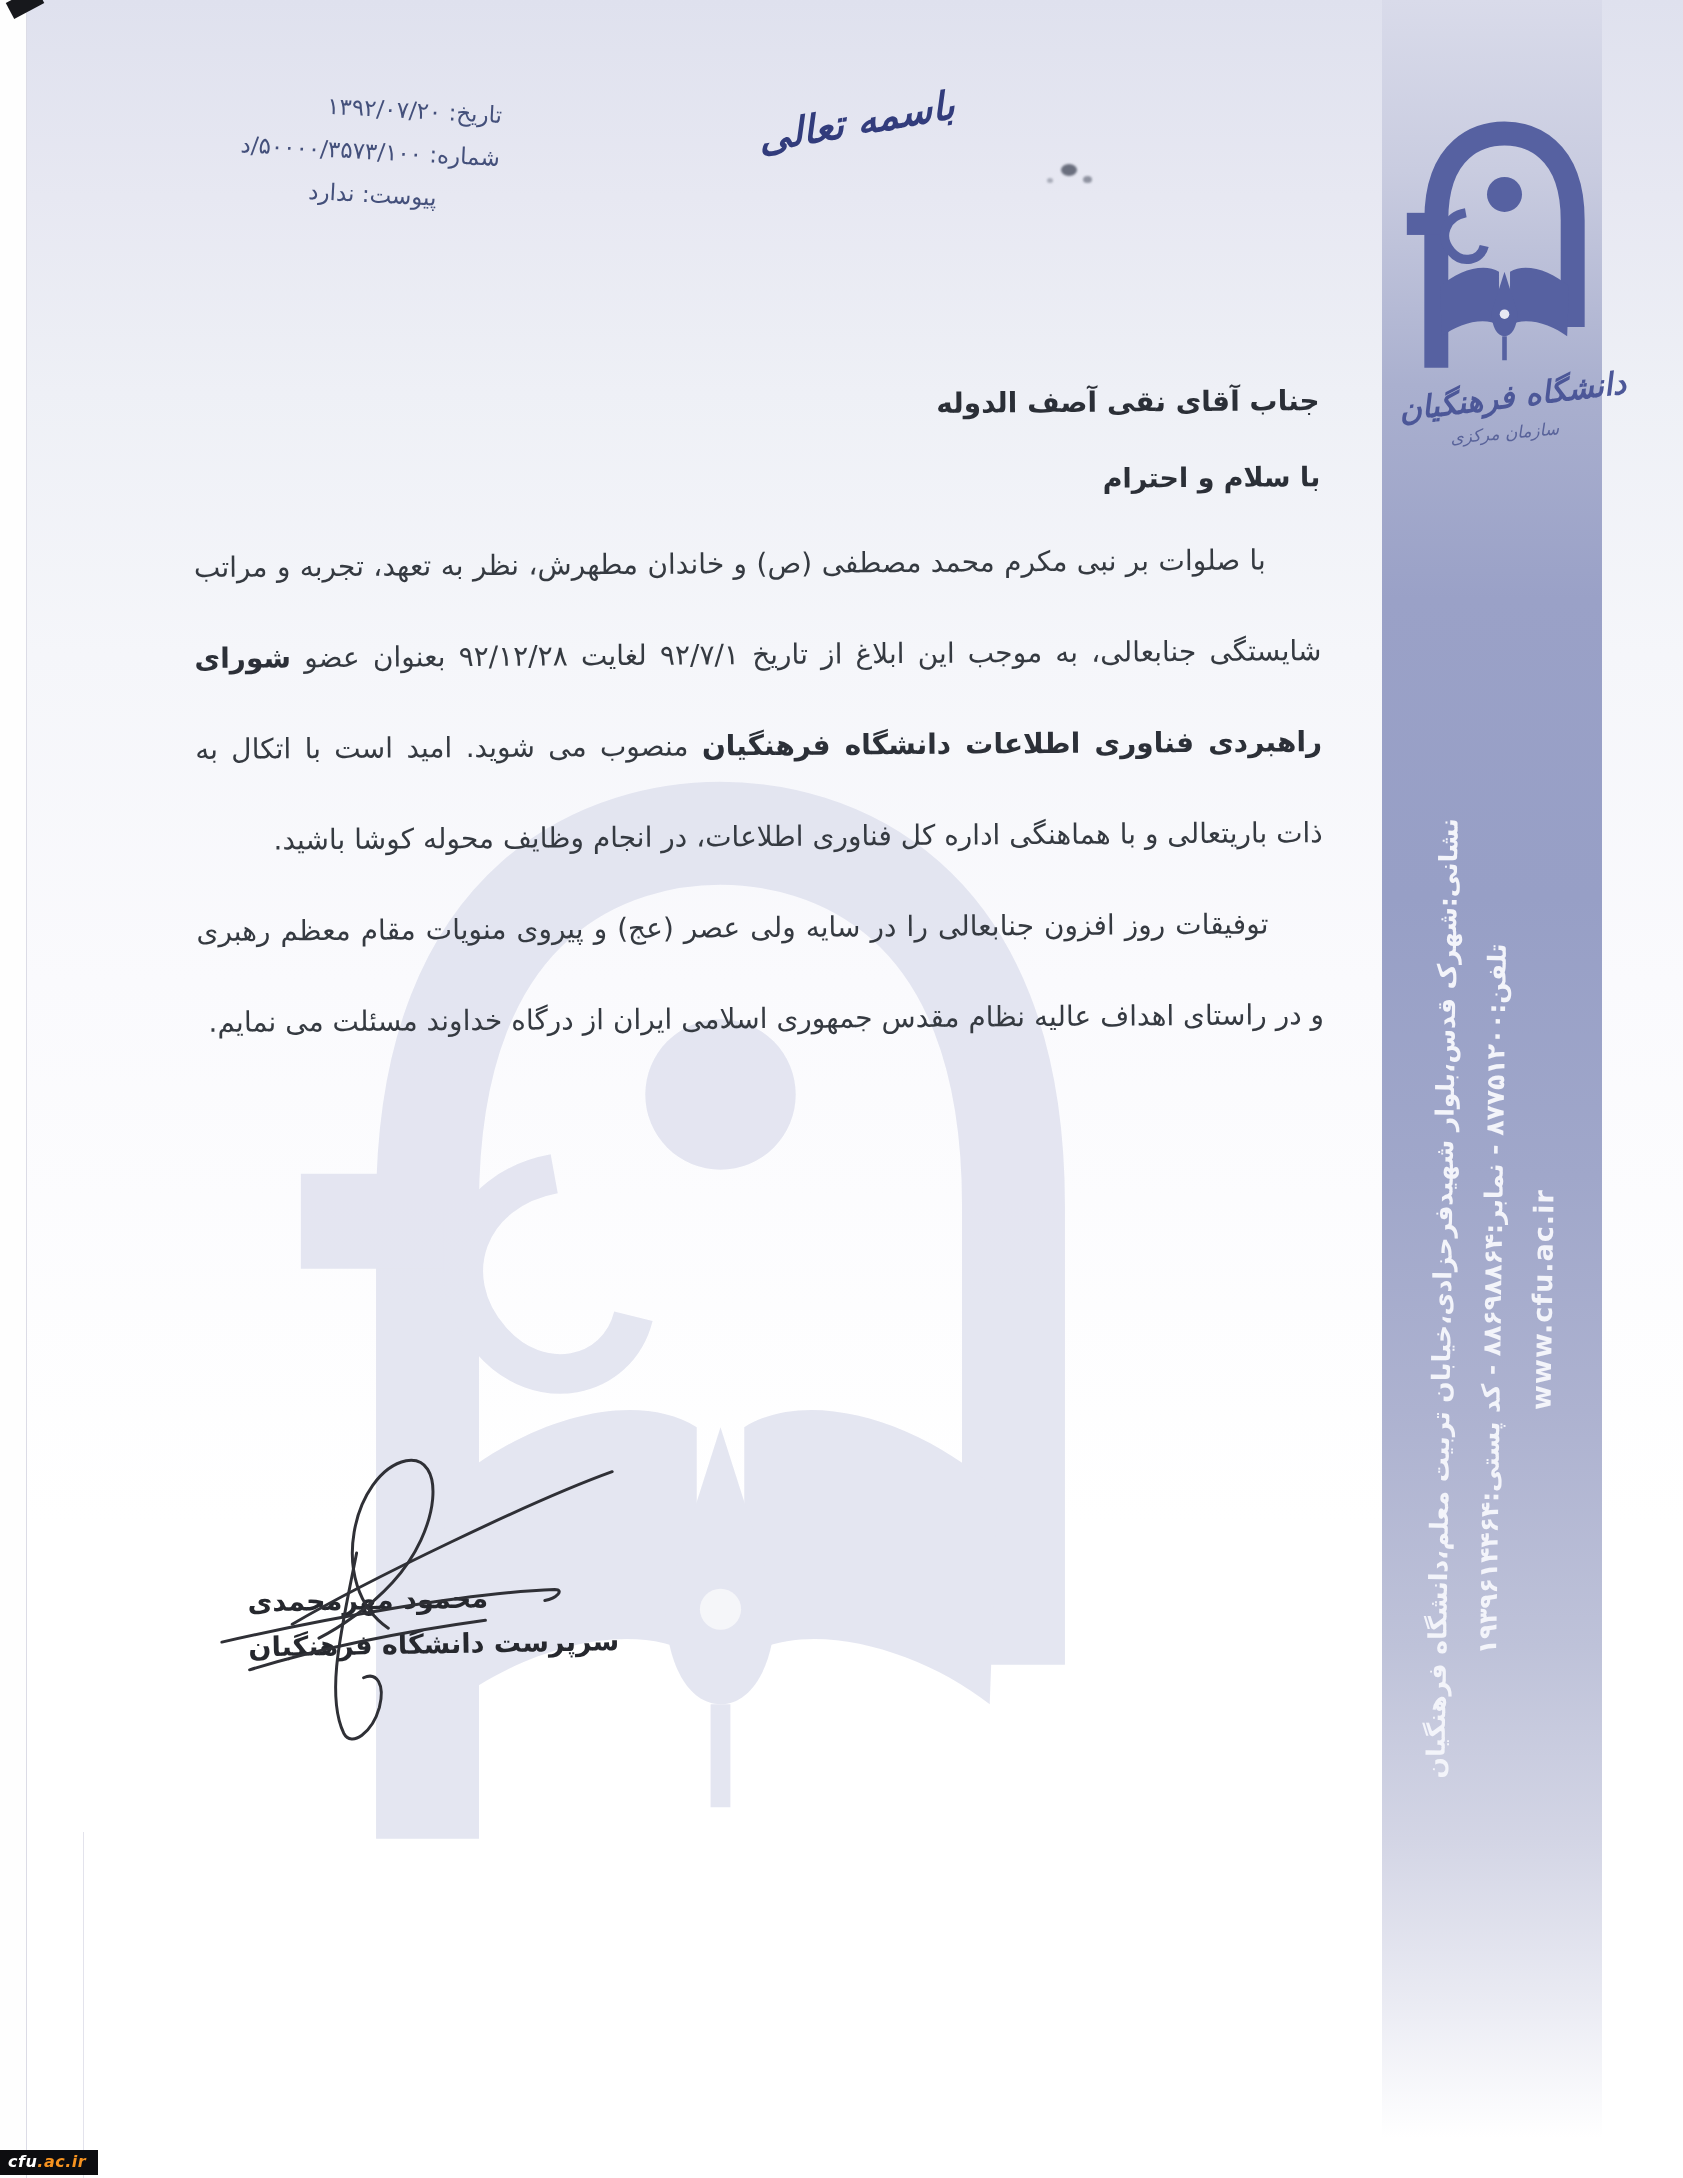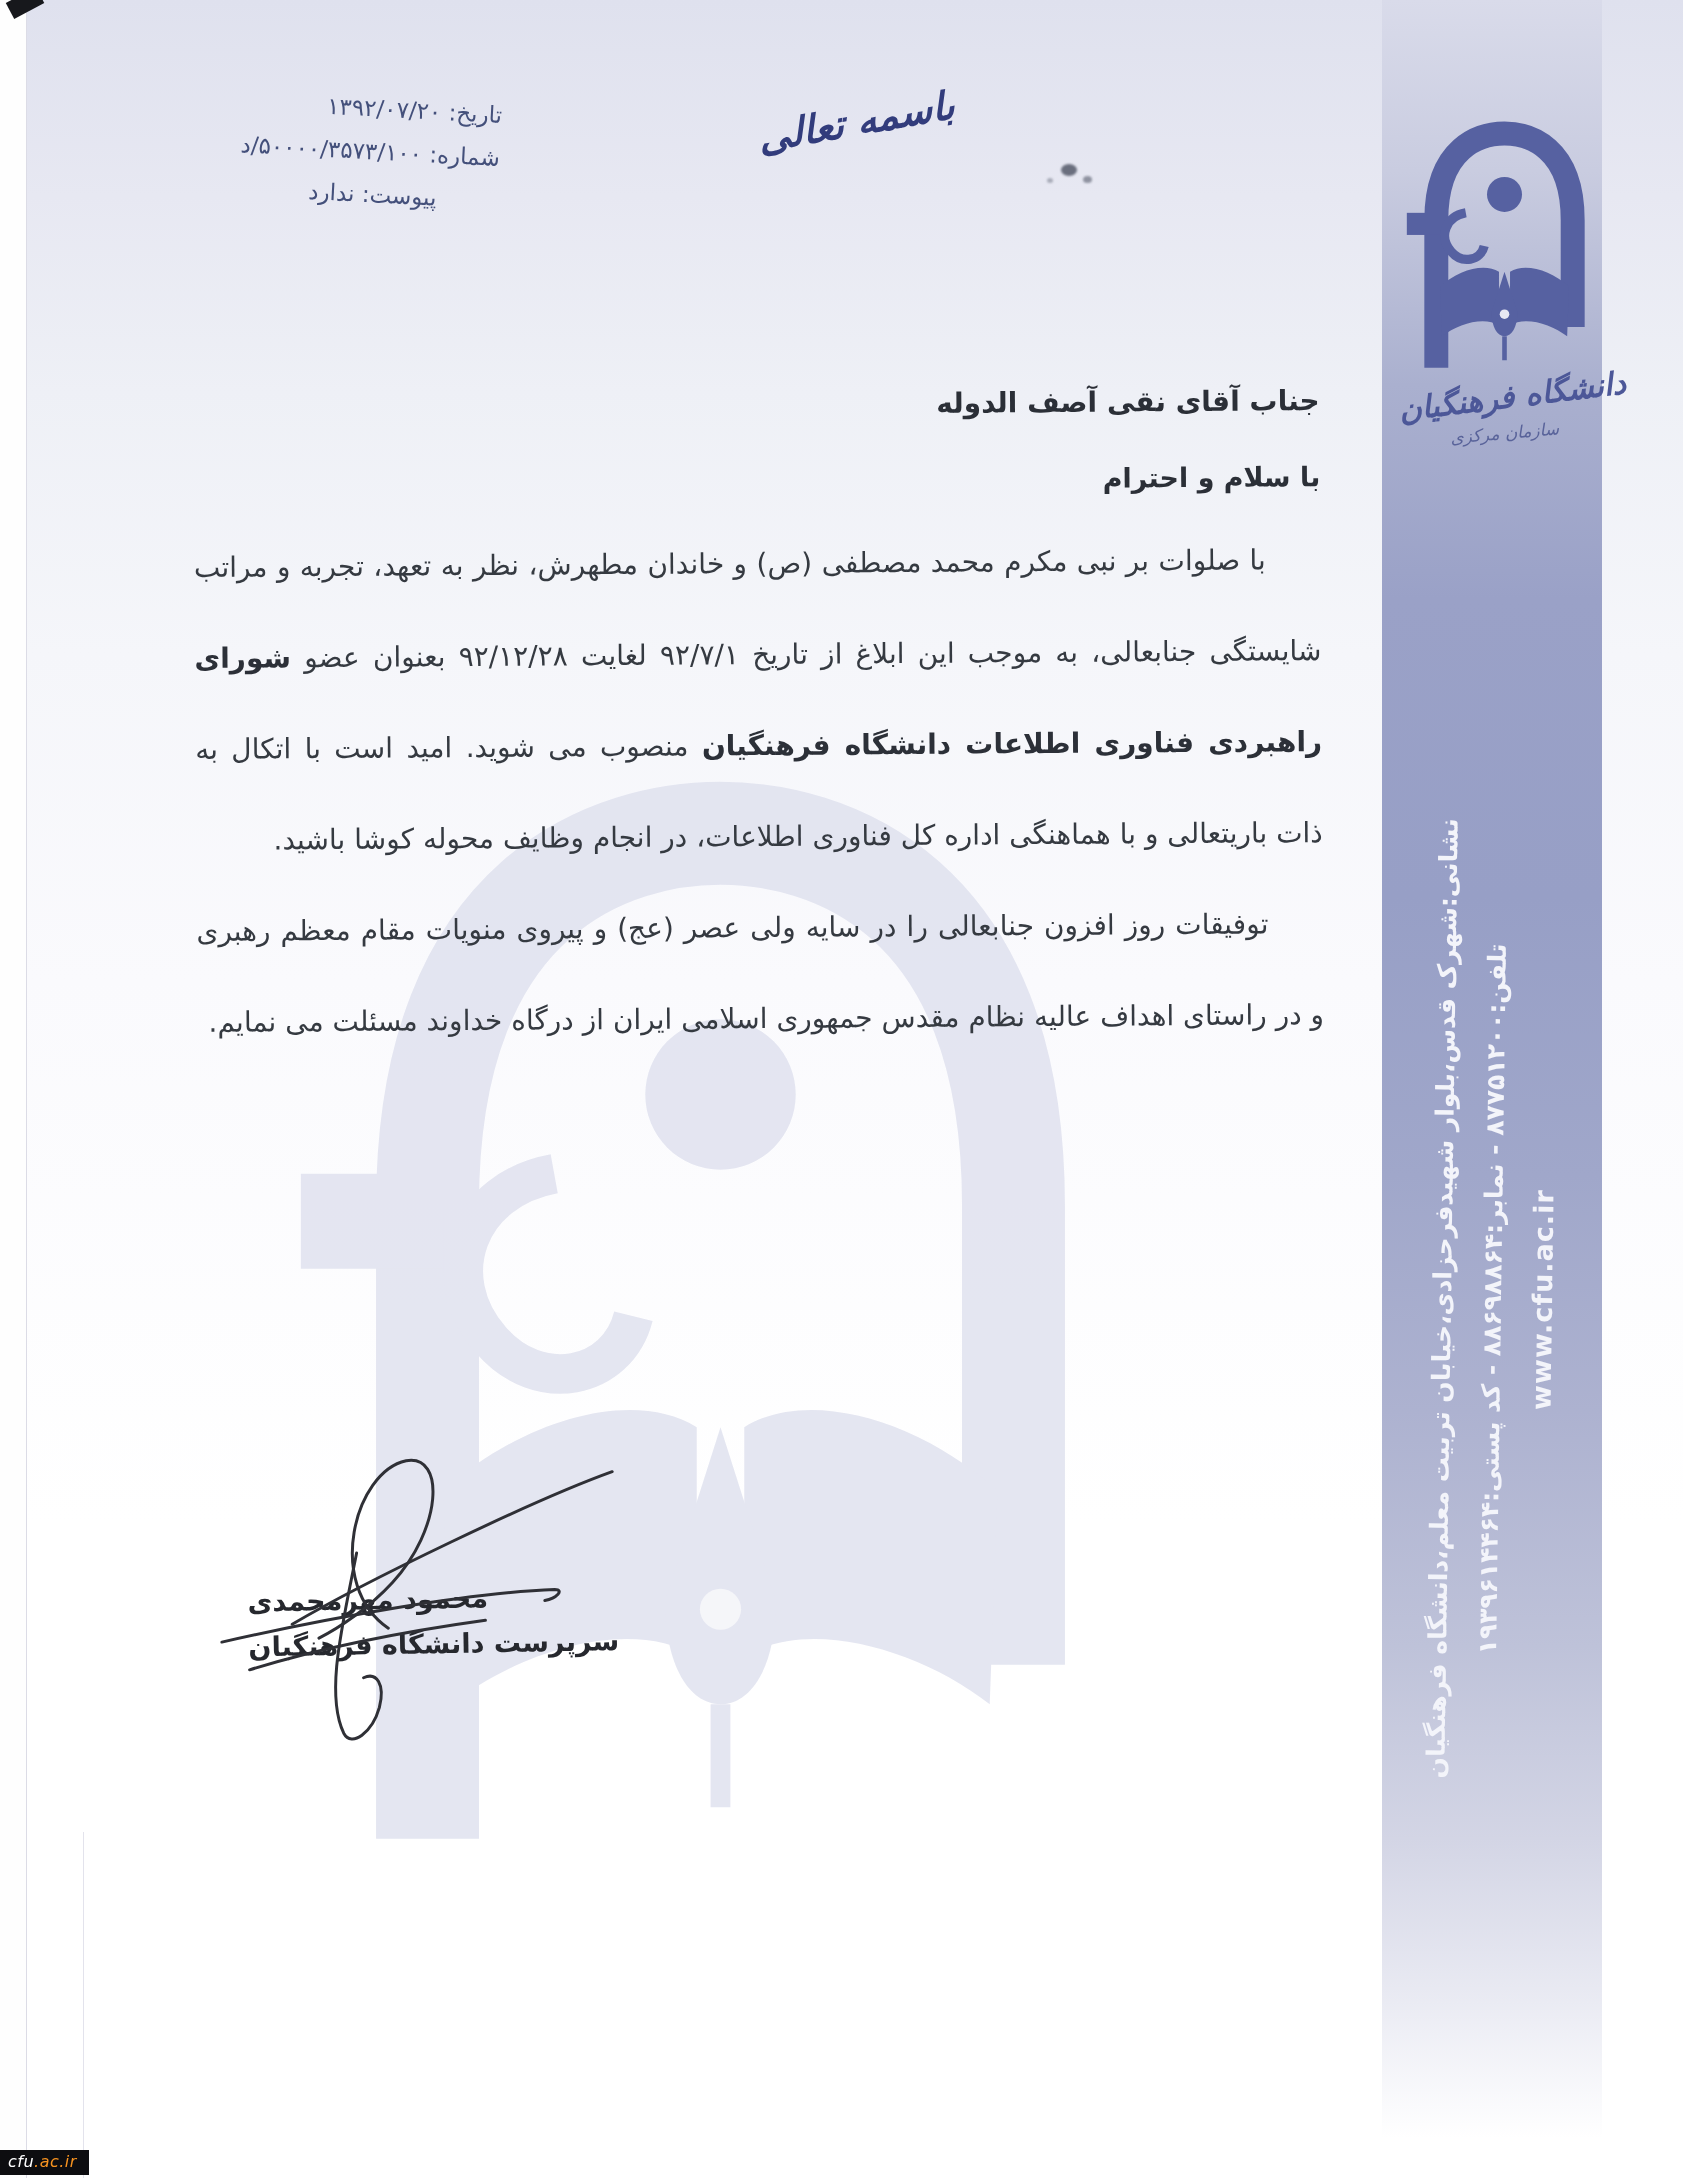--- a/index.html
+++ b/index.html
@@ -71,21 +71,21 @@
     transform:translate(-50%,-50%) rotate(-89.2deg);
     direction:rtl;text-align:center;color:#f3f4fa;font-weight:bold;
     font-size:25px;line-height:50px;white-space:nowrap;
   }
   .sidebar-text .web{font-size:27px;letter-spacing:1px;}
   
   .smudge{position:absolute;z-index:2;background:#6a6f7e;border-radius:50%;filter:blur(1px);}
   
   .badge{
     position:absolute;left:0;top:2150px;z-index:4;background:#0d0d10;
-    padding:2px 12px 4px 8px;font-size:16px;font-weight:normal;font-style:italic;
+    padding:2px 12px 4px 8px;font-size:16px;font-weight:bold;font-style:italic;
     color:#ffffff;letter-spacing:0.5px;
   }
   .badge .suffix{color:#f79320;}
 </style>
 </head>
 <body>
 
 <div class="page">
 
   <div class="left-strip"></div>

